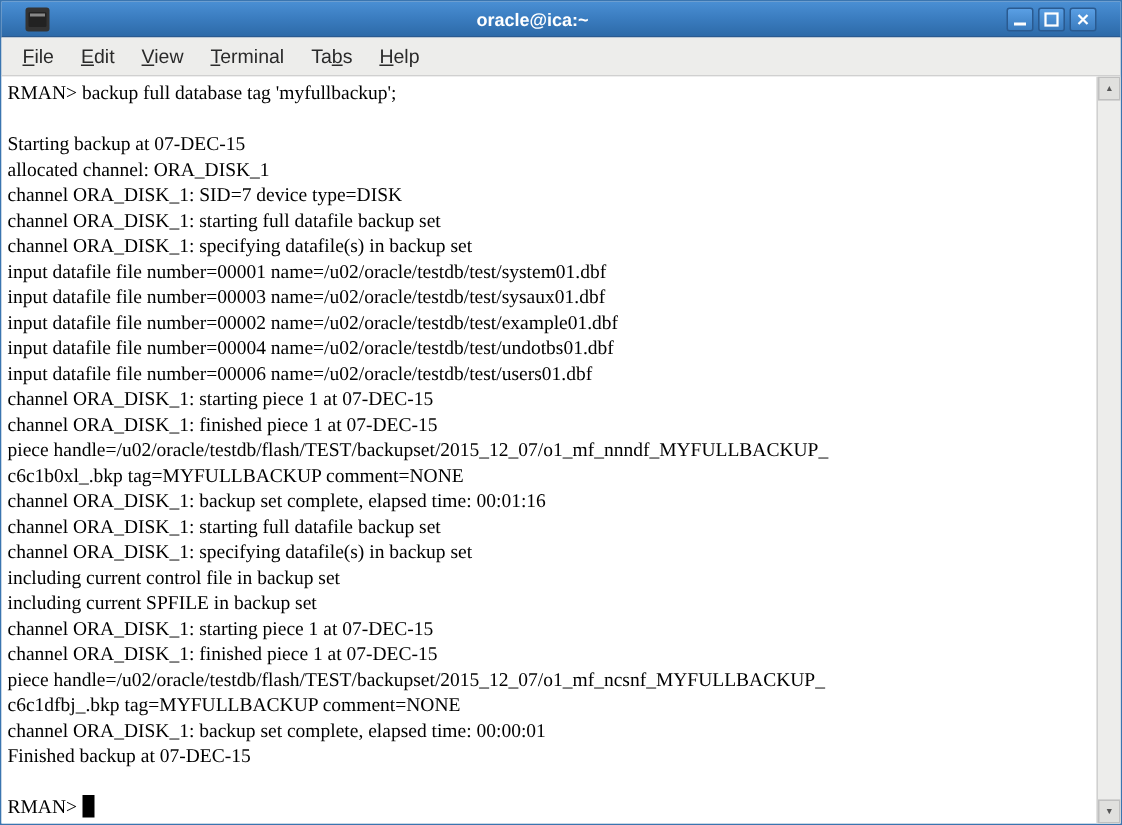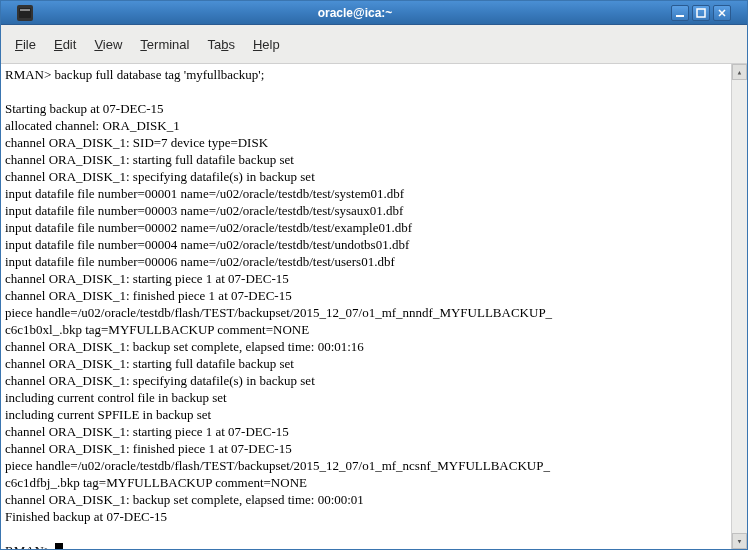--- a/index.html
+++ b/index.html
@@ -56,21 +56,21 @@
       display: flex;
       align-items: center;
       justify-content: center;
       font-size: 10px;
       color: white;
       cursor: pointer;
     }
     .title-btn svg { width: 10px; height: 10px; }
     .menubar {
       background: #ededeb;
-      height: 39px;
+      height: 26px;
       display: flex;
       align-items: center;
       padding: 0 6px;
       gap: 2px;
       font-size: 13px;
       border-bottom: 1px solid #d0d0d0;
     }
     .menu-item {
       padding: 3px 8px;
       cursor: pointer;

